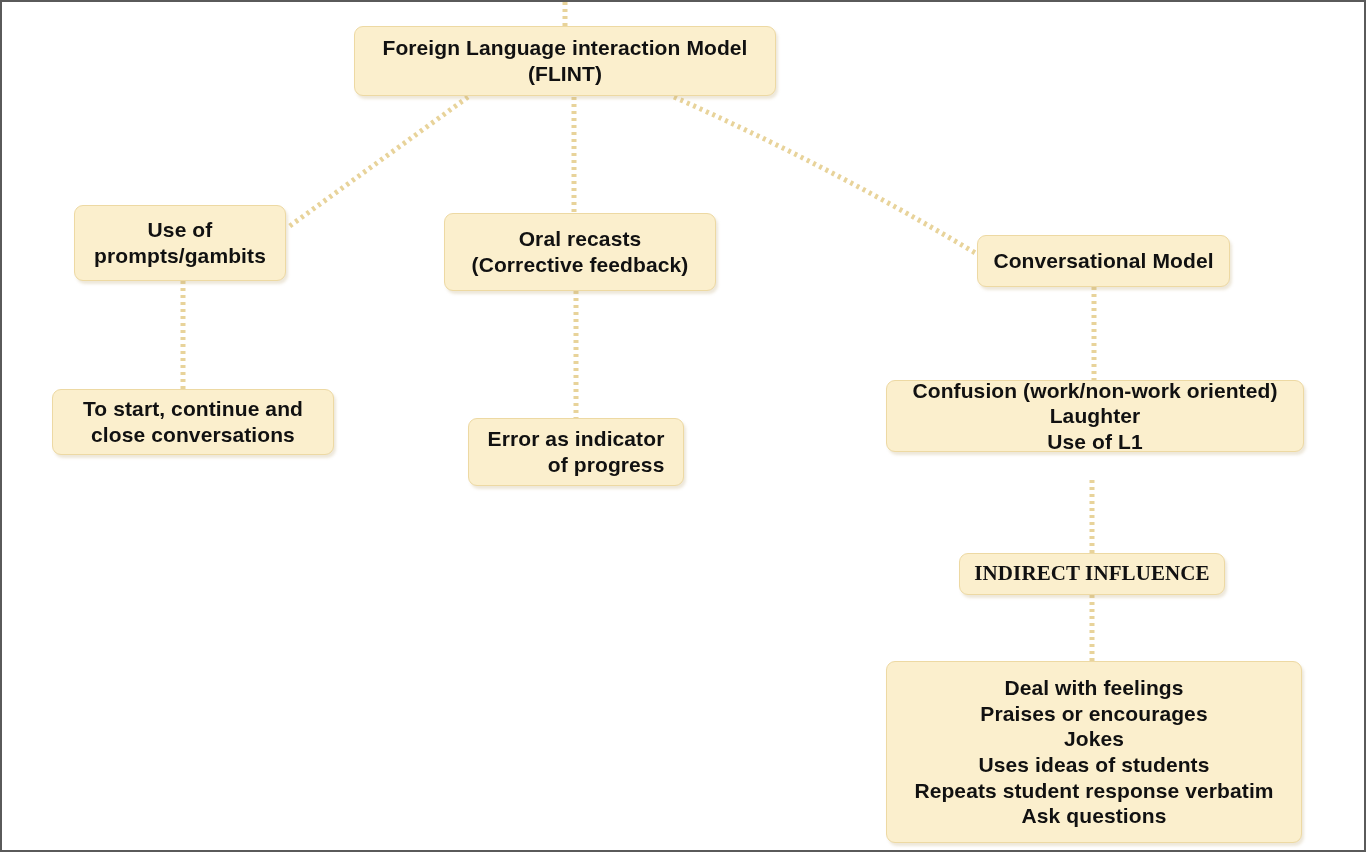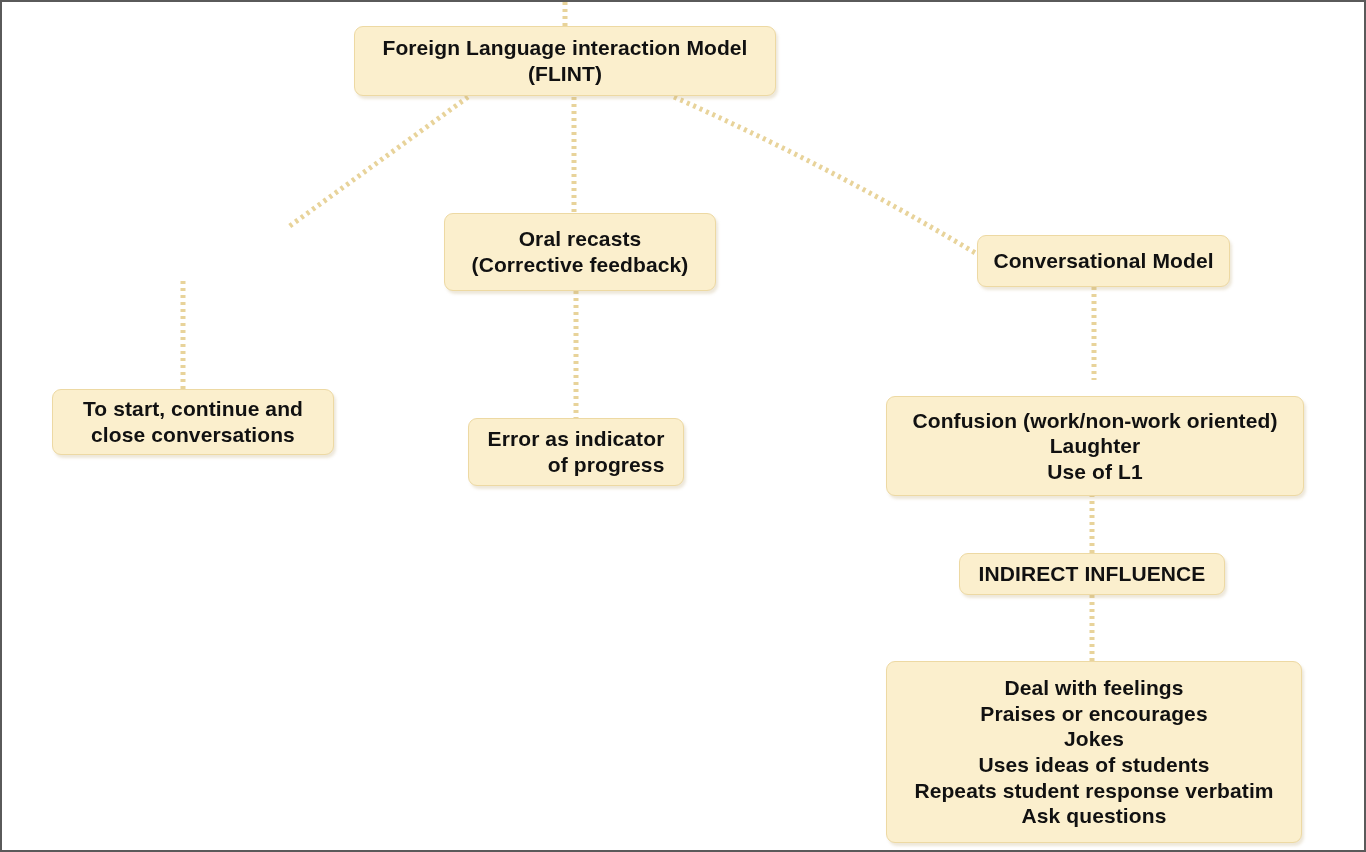--- a/index.html
+++ b/index.html
@@ -43,22 +43,22 @@
     letter-spacing: 0.1px;
     padding: 20px 10px;
     white-space: pre-line;
   }
   #node-root      { left: 352px; top: 24px;  width: 422px; height: 70px;  font-size: 21px; }
   #node-prompts   { left: 72px;  top: 203px; width: 212px; height: 76px;  font-size: 21px; }
   #node-recasts   { left: 442px; top: 211px; width: 272px; height: 78px;  font-size: 21px; }
   #node-convskill { left: 975px; top: 233px; width: 253px; height: 52px;  font-size: 21px; }
   #node-startconv { left: 50px;  top: 387px; width: 282px; height: 66px;  font-size: 21px; }
   #node-errorprog { left: 466px; top: 416px; width: 216px; height: 68px;  font-size: 21px; text-align: right; }
-  #node-confusion { left: 884px; top: 394px; width: 418px; height: 100px; font-size: 21px; }
-  #node-indirect  { left: 957px; top: 551px; width: 266px; height: 36px;  font-size: 21px; }
+  #node-confusion { left: 884px; top: 378px; width: 418px; height: 72px; font-size: 21px; }
+  #node-indirect  { left: 957px; top: 551px; width: 266px; height: 36px;  font-size: 21px; font-family: Liberation Serif, serif; }
   #node-indirbeh  { left: 884px; top: 659px; width: 416px; height: 182px; font-size: 21px; }
 </style>
 </head>
 <body>
 
 <div id="page">
 
   <svg id="edges" width="1366" height="852" viewBox="0 0 1366 852">
     <g fill="none" stroke="#E8D39A" stroke-width="5" stroke-linecap="butt" stroke-dasharray="3 4">
       <line x1="563" y1="0" x2="563" y2="24"></line>
@@ -69,20 +69,22 @@
       <line x1="574" y1="289" x2="574" y2="416"></line>
       <line x1="1092" y1="285" x2="1092" y2="378"></line>
       <line x1="1090" y1="478" x2="1090" y2="551"></line>
       <line x1="1090" y1="593" x2="1090" y2="659"></line>
     </g>
   </svg>
 
   <div class="node" id="node-root">Foreign Language interaction Model
 (FLINT)</div>
 
+  <div class="node" id="node-prompts">Use of
+prompts/gambits</div>
 
   <div class="node" id="node-recasts">Oral recasts
 (Corrective feedback)</div>
 
   <div class="node" id="node-convskill">Conversational Model</div>
 
   <div class="node" id="node-startconv">To start, continue and
 close conversations</div>
 
   <div class="node" id="node-errorprog">Error as indicator

